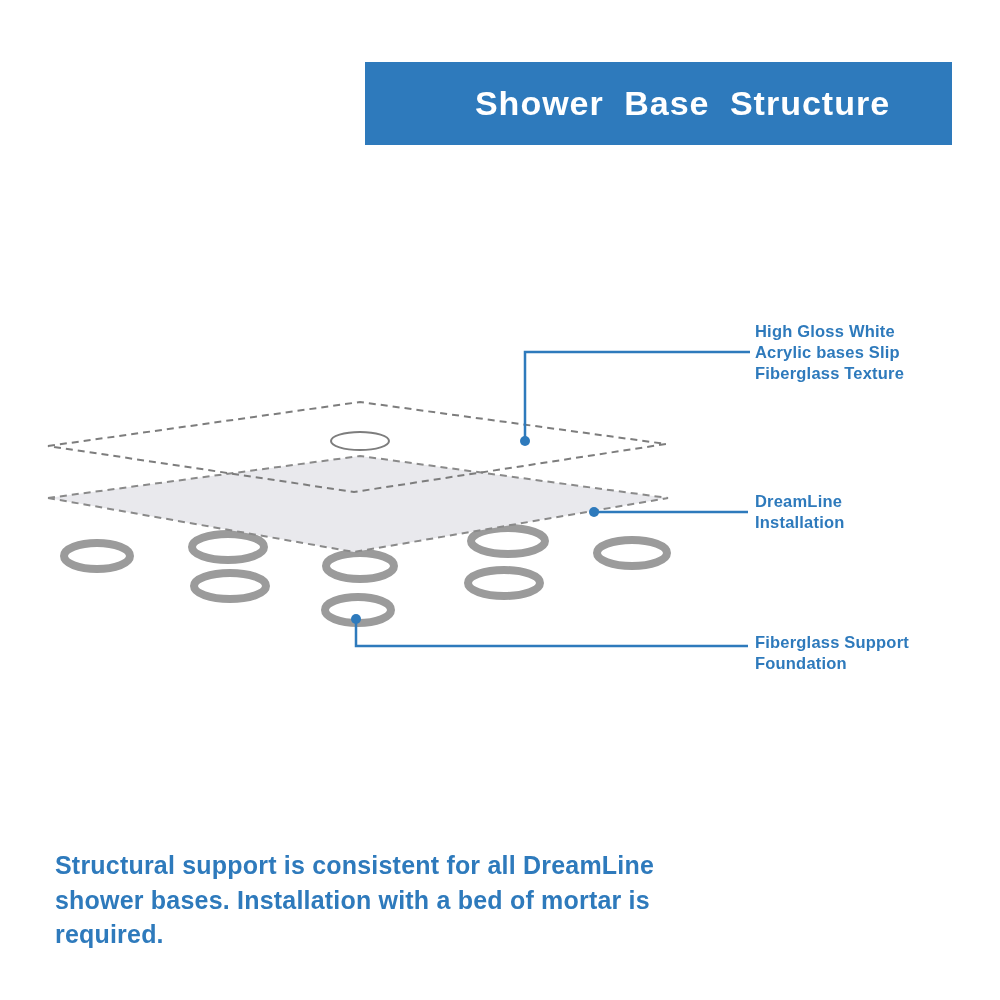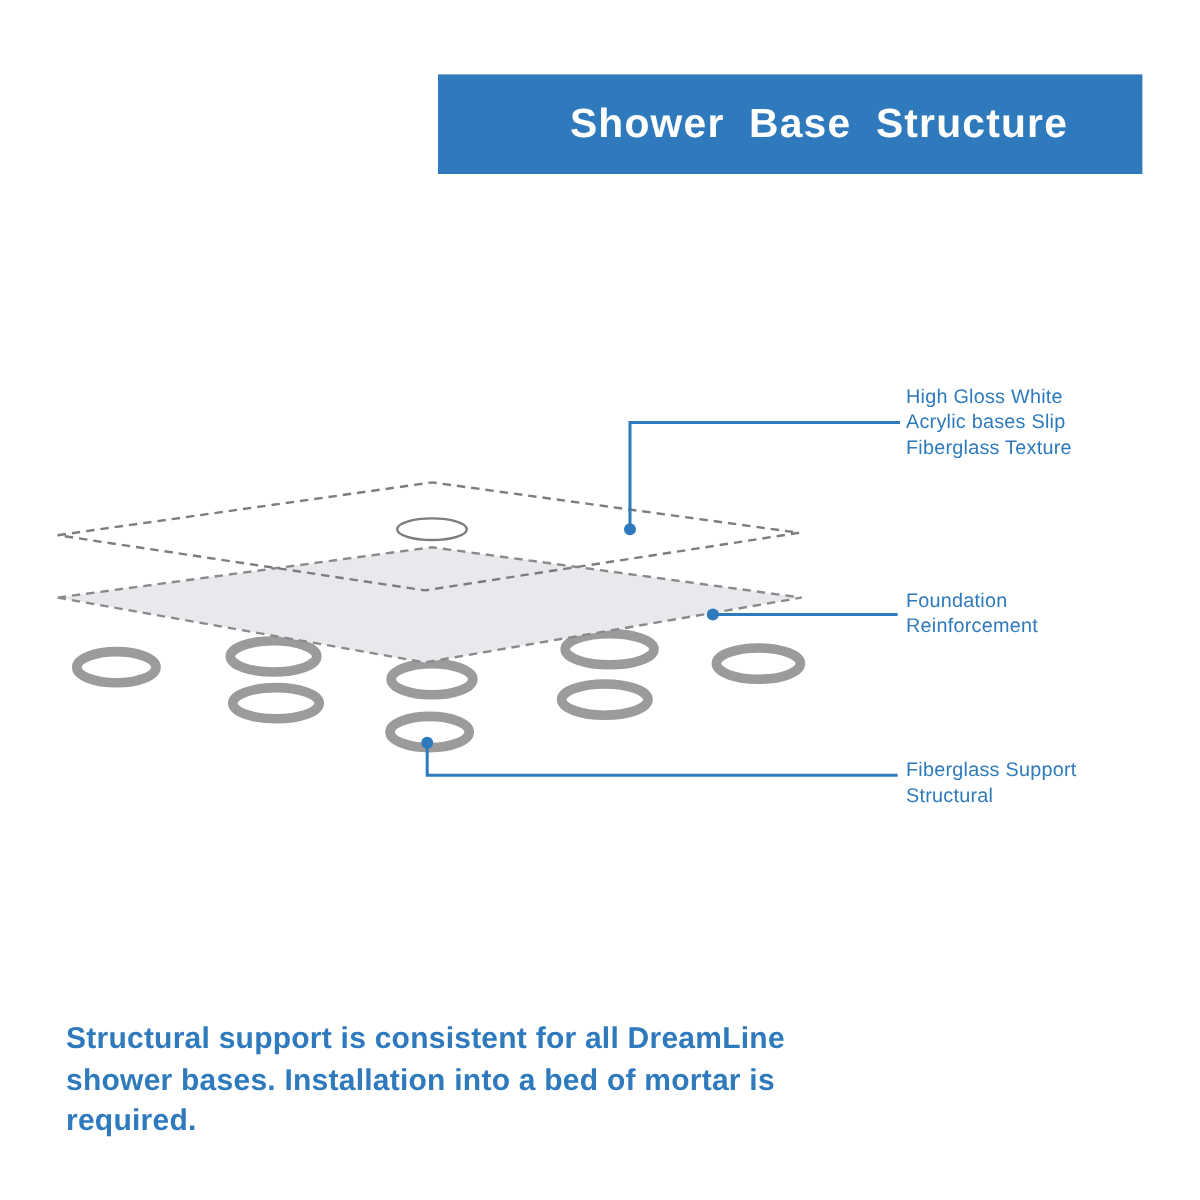--- a/index.html
+++ b/index.html
@@ -8,21 +8,21 @@
     font-family:"Liberation Sans", sans-serif;overflow:hidden;
   }
   .banner{
     position:absolute;left:365px;top:62px;width:635px;height:83px;
     background:#2e7abc;display:flex;align-items:center;justify-content:center;
   }
   .banner-title{
     color:#ffffff;font-size:34px;font-weight:700;letter-spacing:1px;word-spacing:10px;
   }
   .callout-label{
-    position:absolute;color:#2e7abc;font-weight:400;font-size:16.5px;
+    position:absolute;color:#2e7abc;font-weight:700;font-size:16.5px;
     line-height:21px;letter-spacing:0.2px;
   }
   .callout-label span{display:block;}
   #label-acrylic{left:755px;top:321px;}
   #label-fiberglass{left:755px;top:491px;}
   #label-foundation{left:755px;top:632px;}
   .footer-text{
     position:absolute;left:55px;top:848px;width:620px;
     color:#2e7abc;font-weight:700;font-size:25px;line-height:1.38;
     letter-spacing:0.2px;
@@ -69,24 +69,24 @@
     </g>
   </svg>
 
   <div class="callout-label" id="label-acrylic">
     <span>High Gloss White</span>
     <span>Acrylic bases Slip</span>
     <span>Fiberglass Texture</span>
   </div>
 
   <div class="callout-label" id="label-fiberglass">
-    <span>Foundation</span>
-    <span>Reinforcement</span>
+    <span>DreamLine</span>
+    <span>Installation</span>
   </div>
 
   <div class="callout-label" id="label-foundation">
     <span>Fiberglass Support</span>
-    <span>Structural</span>
+    <span>Foundation</span>
   </div>
 
-  <div class="footer-text">Structural support is consistent for all DreamLine shower bases. Installation into a bed of mortar is required.</div>
+  <div class="footer-text">Structural support is consistent for all DreamLine shower bases. Installation with a bed of mortar is required.</div>
 
 </div>
 
 </body></html>

